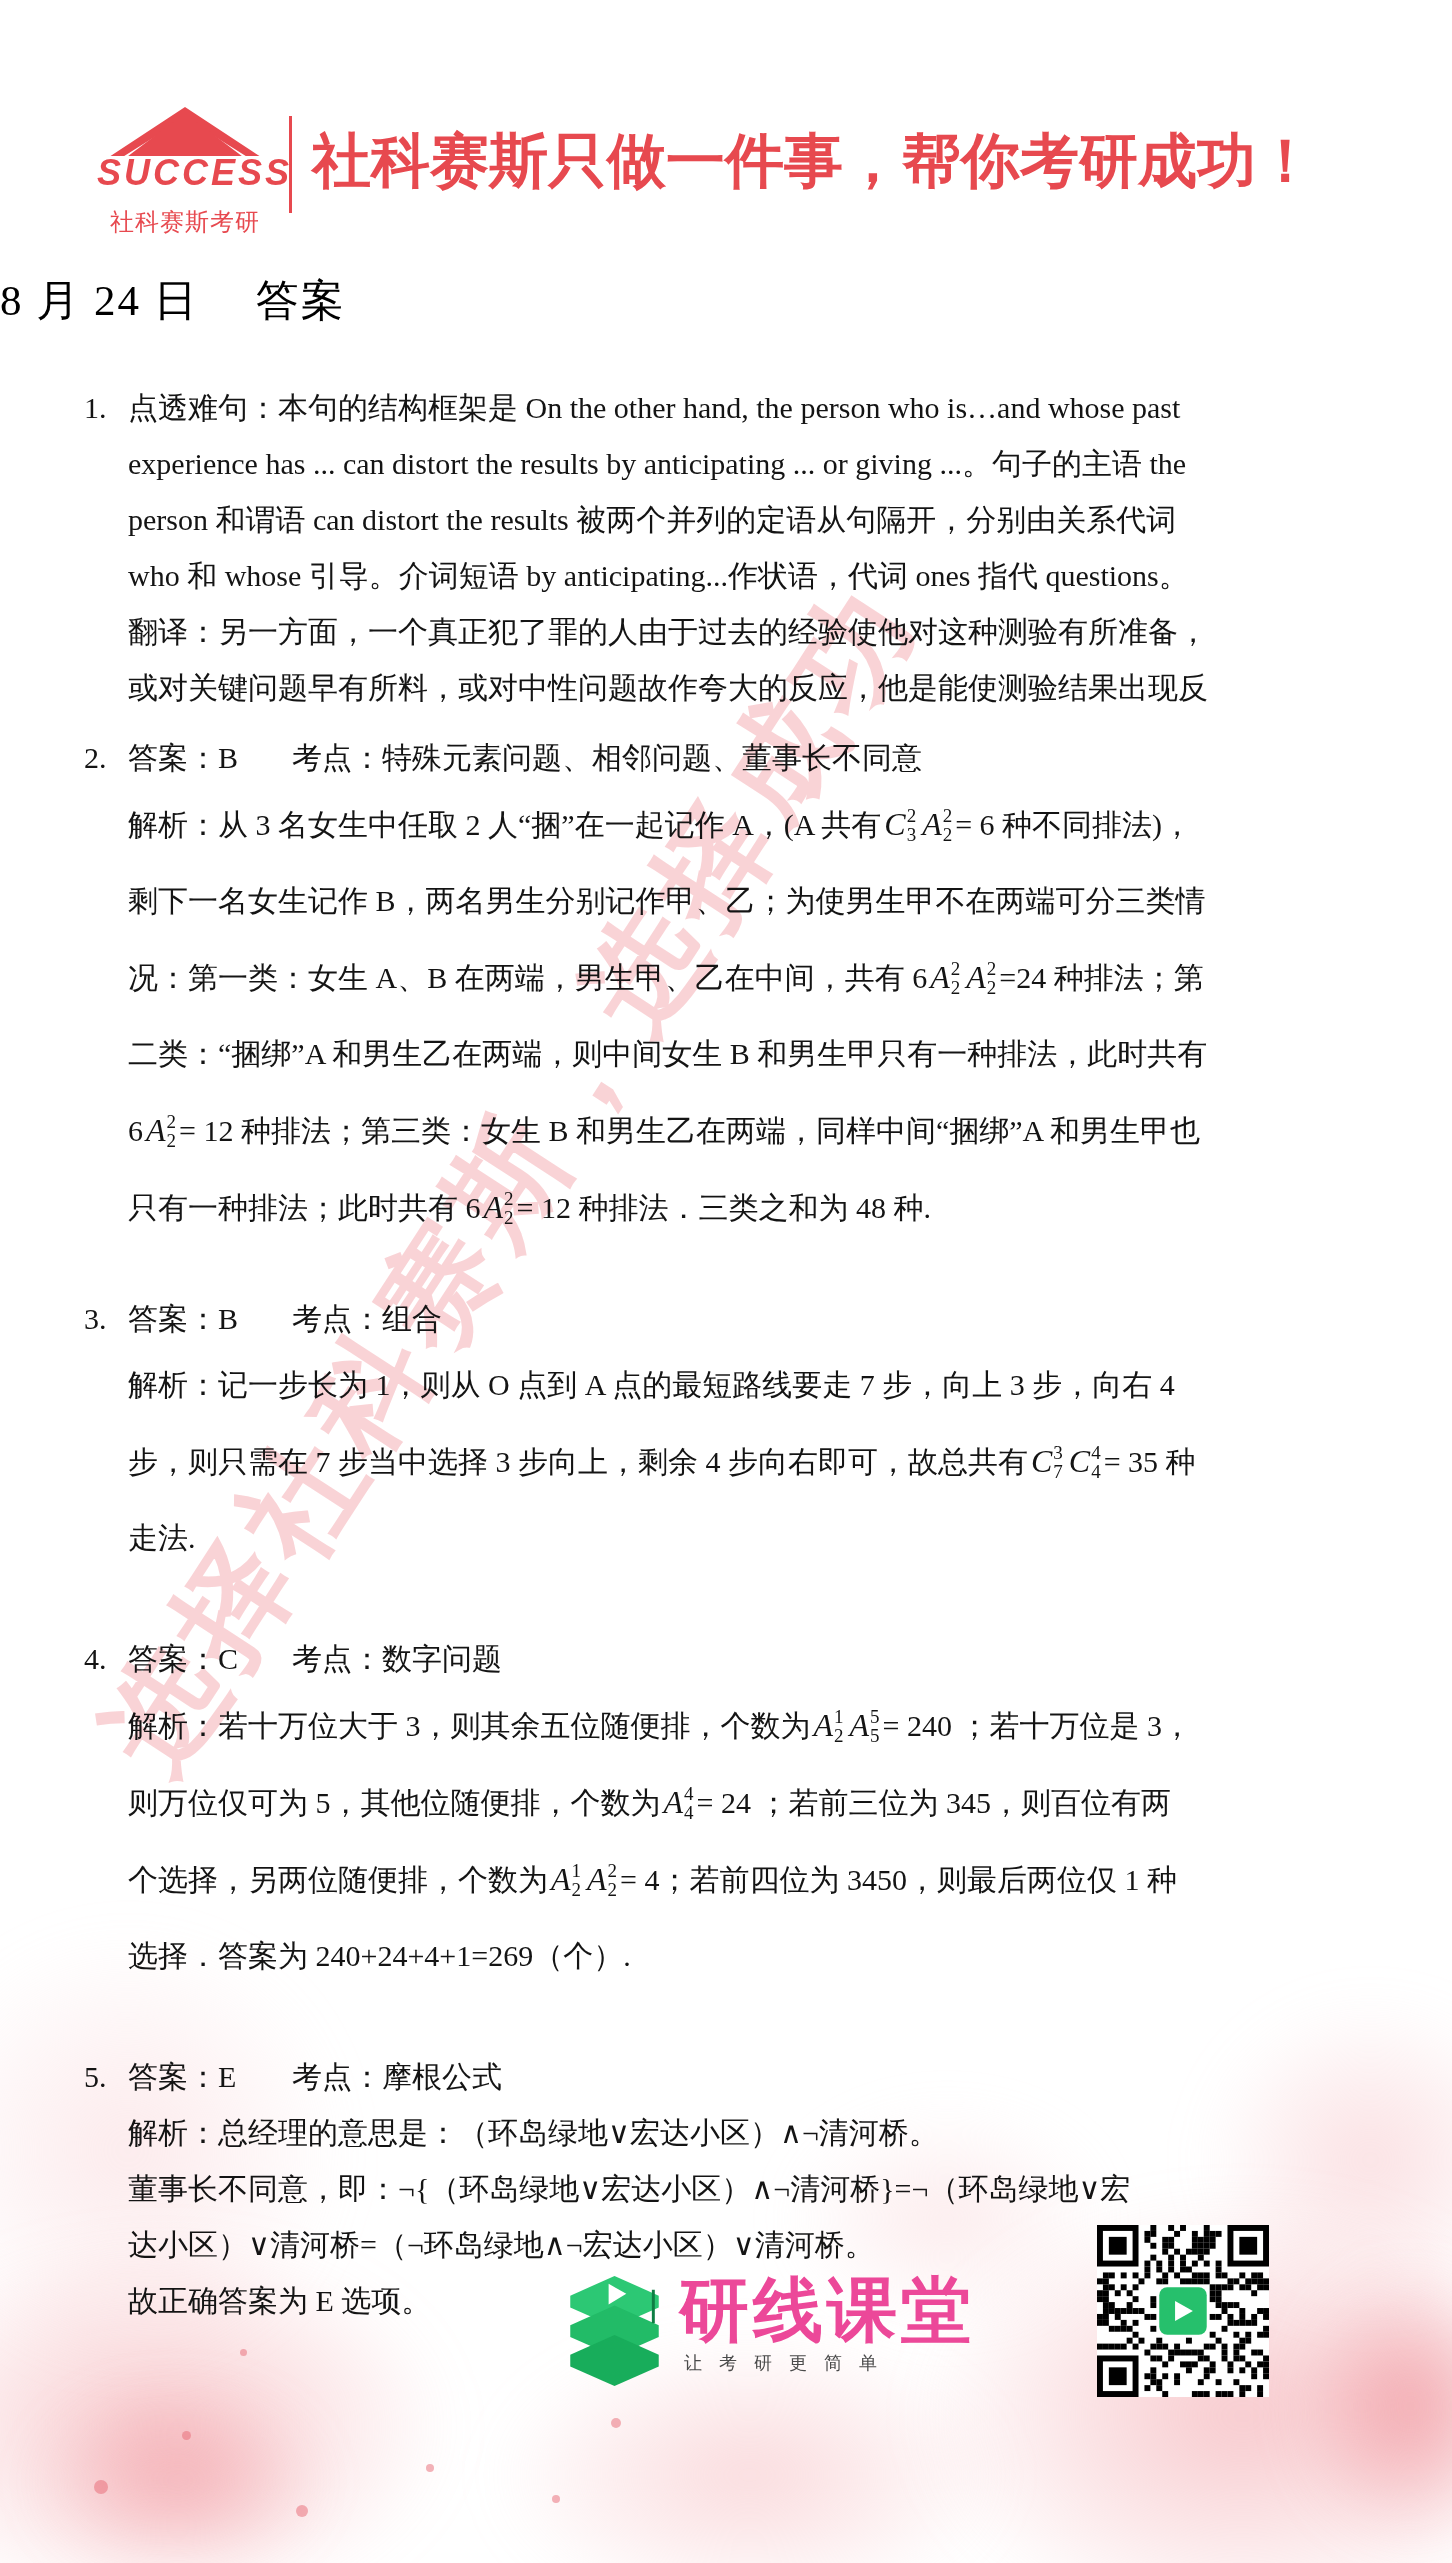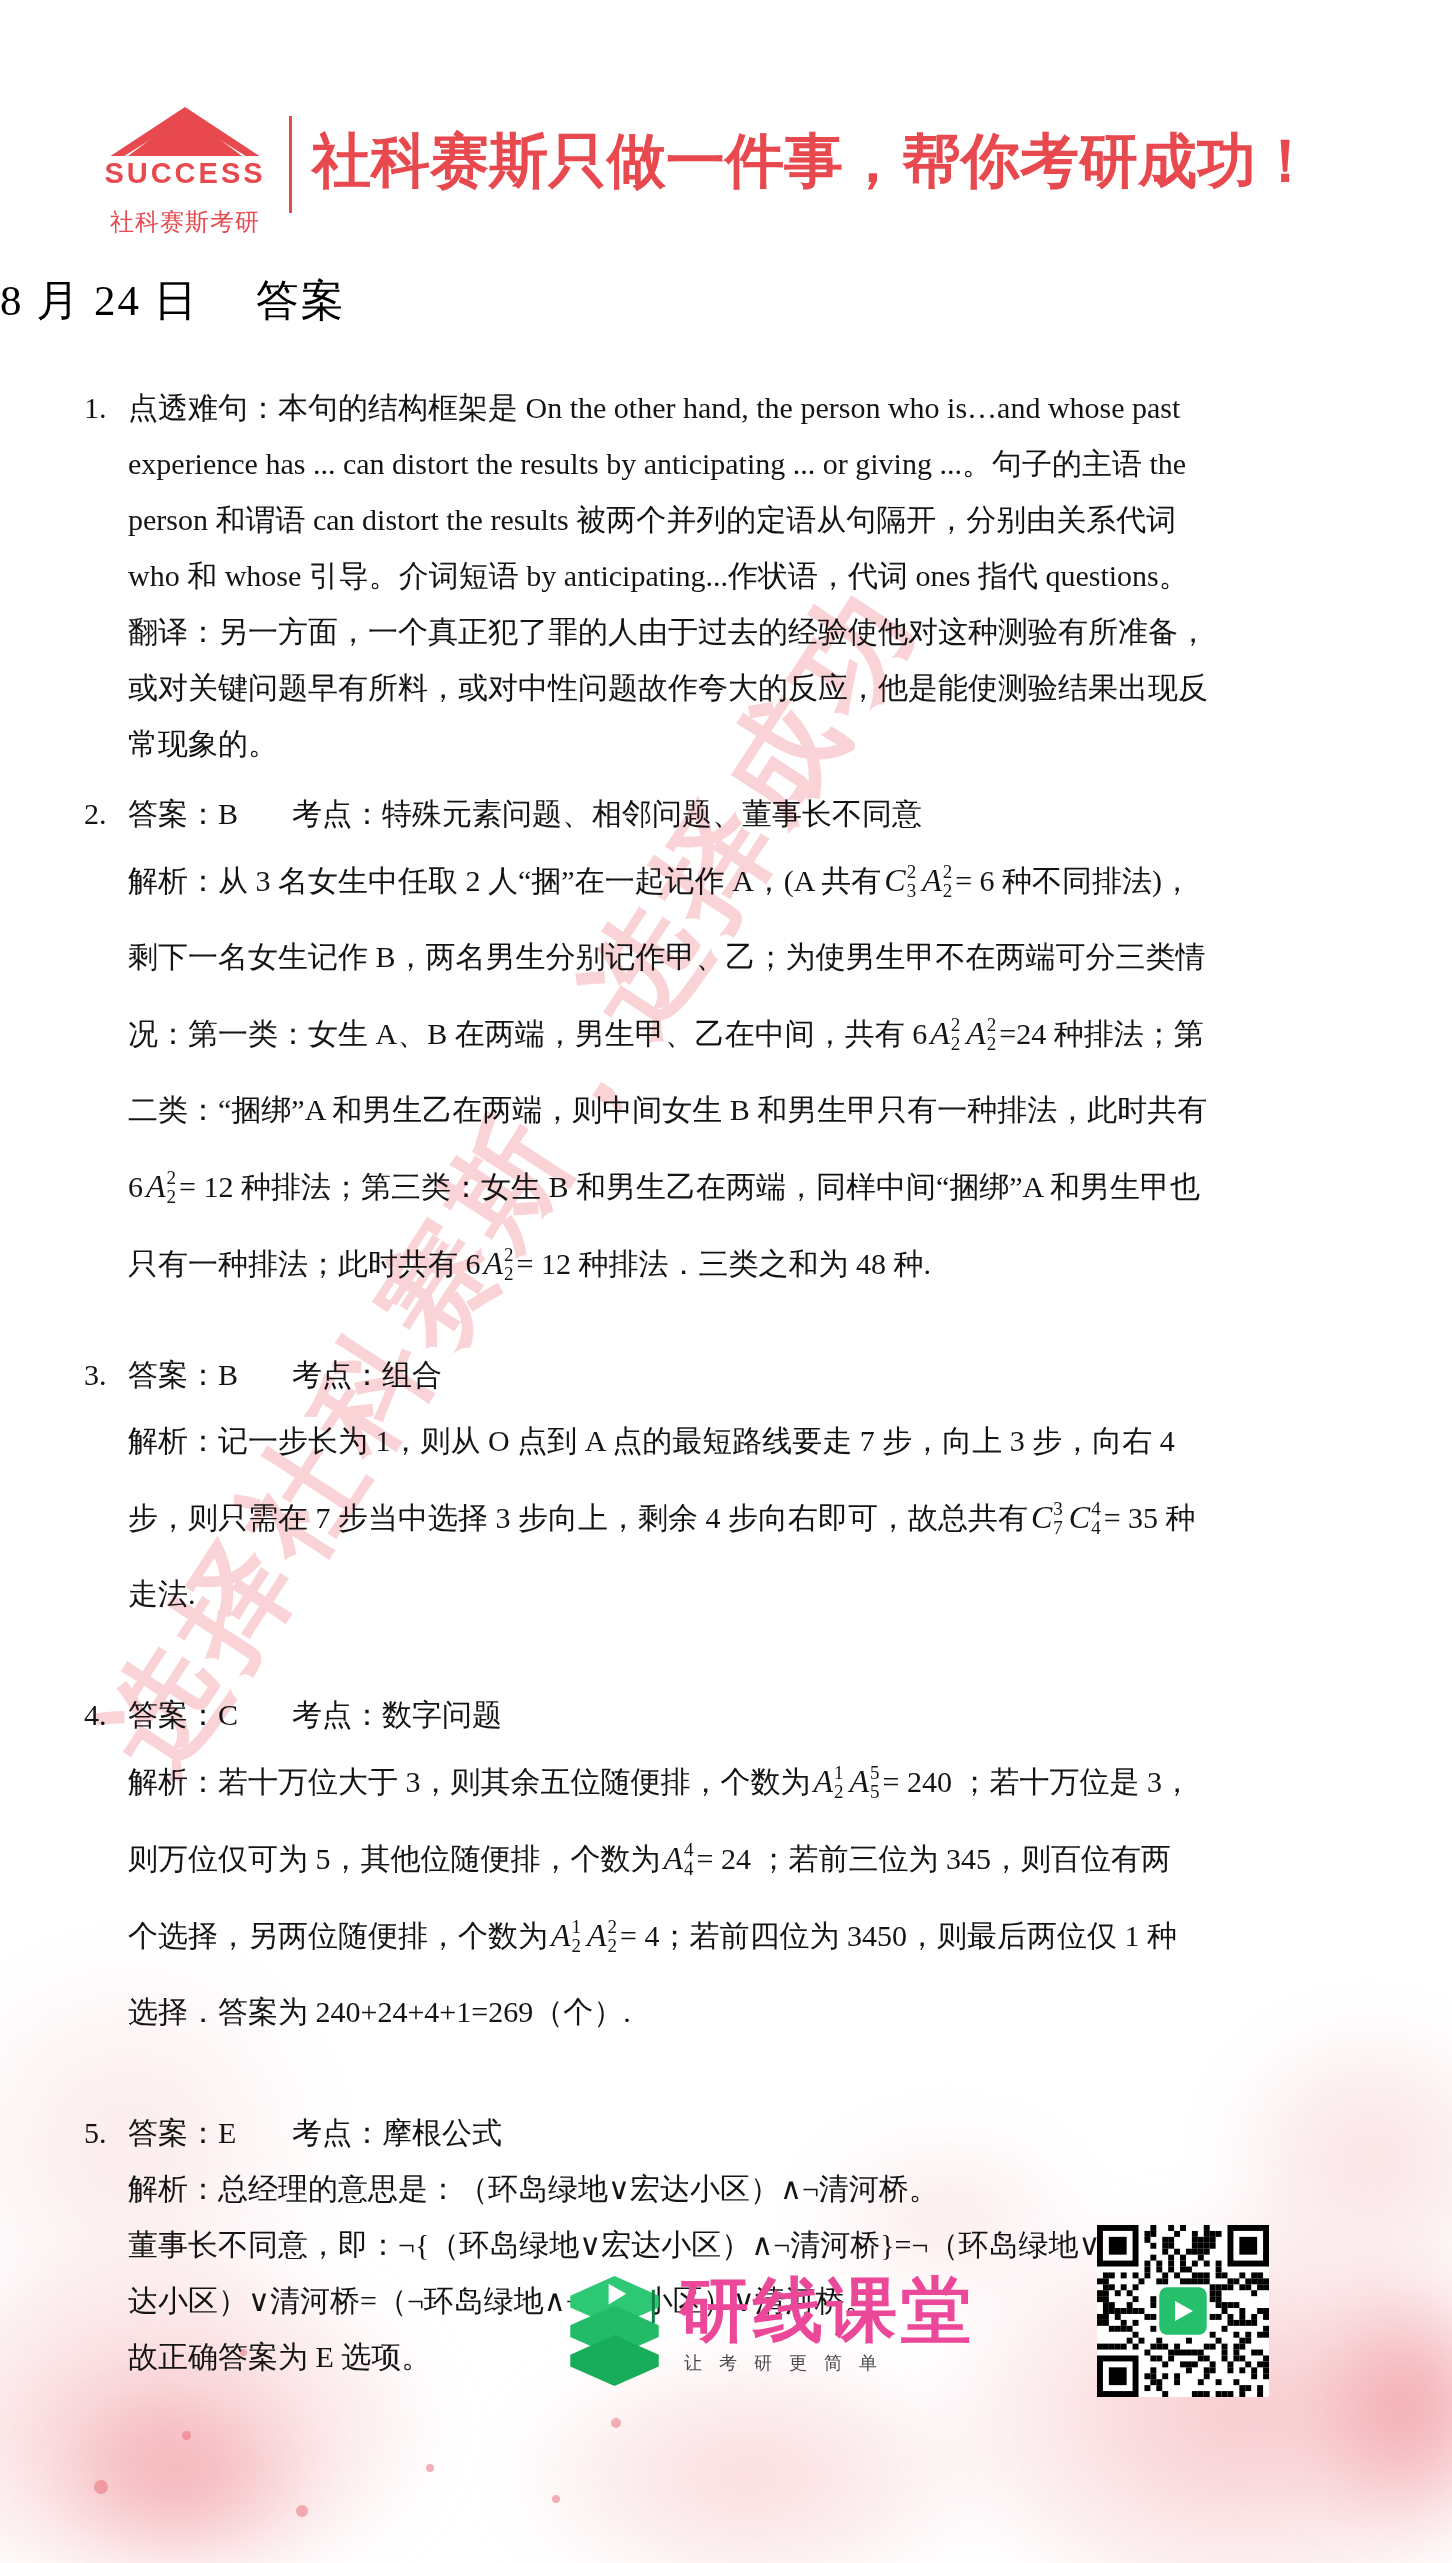--- a/index.html
+++ b/index.html
@@ -30,21 +30,21 @@
     position:absolute;left:133px;top:1681px;z-index:1;
     transform:rotate(-57deg);transform-origin:0 50%;
     font-family:"Liberation Sans","DejaVu Sans",sans-serif;
     font-size:116px;font-weight:700;letter-spacing:10px;white-space:nowrap;
     color:var(--wm);
   }
   
   .brand{position:absolute;left:97px;top:107px;width:176px;text-align:center;z-index:3;}
   .roof{display:block;margin:0 auto 2px auto;}
   .brand-name{font-family:"Liberation Sans","DejaVu Sans",sans-serif;font-weight:700;
-    font-size:29px;letter-spacing:3px;color:var(--accent);line-height:30px;}
+    font-size:36px;letter-spacing:3px;color:var(--accent);line-height:30px;font-style:italic;}
   .brand-sub{font-family:"Liberation Sans","DejaVu Sans",sans-serif;font-weight:400;
     font-size:24px;letter-spacing:1px;color:var(--accent);line-height:28px;margin-top:20px;}
   .vdiv{position:absolute;left:289px;top:116px;width:3px;height:97px;background:var(--accent);z-index:3;}
   .headline{
     position:absolute;left:312px;top:122px;z-index:3;
     font-family:"Liberation Sans","DejaVu Sans",sans-serif;
     font-size:59px;font-weight:700;color:var(--accent);letter-spacing:0px;white-space:nowrap;
   }
   
   .title{position:absolute;left:0;top:272px;width:100%;z-index:2;
@@ -120,21 +120,20 @@
   <div class="content">
       <div class="it">
         <div class="no">1.</div>
         <div class="bd">
           <div class="ln">点透难句：本句的结构框架是 On the other hand, the person who is…and whose past</div>
           <div class="ln">experience has ... can distort the results by anticipating ... or giving ...。句子的主语 the</div>
           <div class="ln">person 和谓语 can distort the results 被两个并列的定语从句隔开，分别由关系代词</div>
           <div class="ln">who 和 whose 引导。介词短语 by anticipating...作状语，代词 ones 指代 questions。</div>
           <div class="ln">翻译：另一方面，一个真正犯了罪的人由于过去的经验使他对这种测验有所准备，</div>
           <div class="ln">或对关键问题早有所料，或对中性问题故作夸大的反应，他是能使测验结果出现反</div>
-          <div class="ln">常现象的。</div>
         </div>
       </div>
       <div class="it math">
         <div class="no">2.</div>
         <div class="bd">
           <div class="ln hd"><span class="ans">答案：B</span><span>考点：特殊元素问题、相邻问题、董事长不同意</span></div>
           <div class="ln">解析：从 3 名女生中任取 2 人“捆”在一起记作 A，(A 共有<span class="mv"><span class="b">C</span><span class="sc"><span>2</span><span>3</span></span></span><span class="mv"><span class="b">A</span><span class="sc"><span>2</span><span>2</span></span></span>= 6 种不同排法)，</div>
           <div class="ln">剩下一名女生记作 B，两名男生分别记作甲、乙；为使男生甲不在两端可分三类情</div>
           <div class="ln">况：第一类：女生 A、B 在两端，男生甲、乙在中间，共有 6<span class="mv"><span class="b">A</span><span class="sc"><span>2</span><span>2</span></span></span><span class="mv"><span class="b">A</span><span class="sc"><span>2</span><span>2</span></span></span>=24 种排法；第</div>
           <div class="ln">二类：“捆绑”A 和男生乙在两端，则中间女生 B 和男生甲只有一种排法，此时共有</div>

